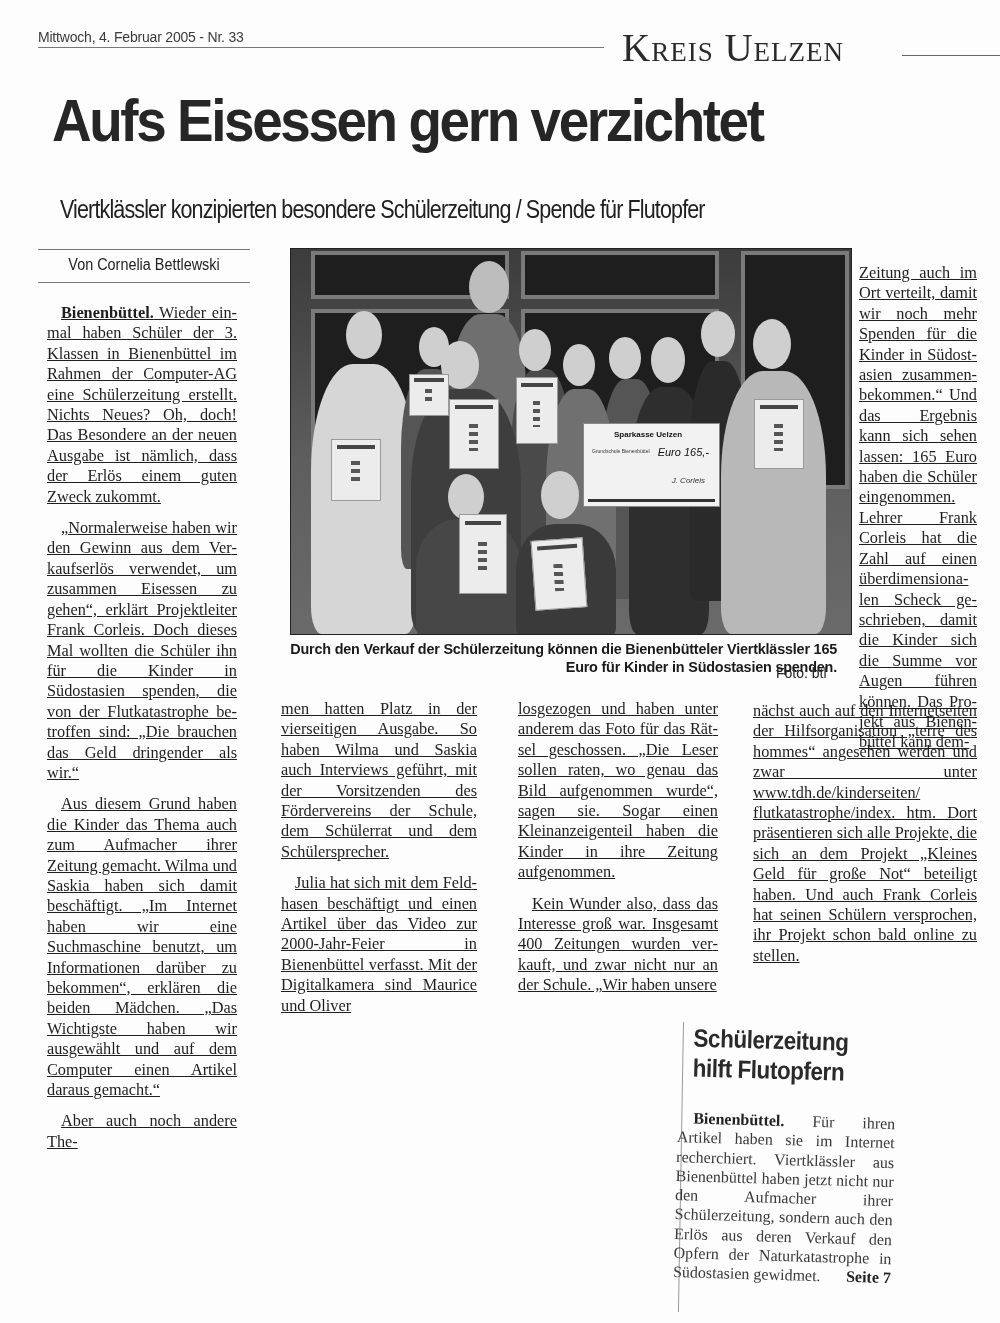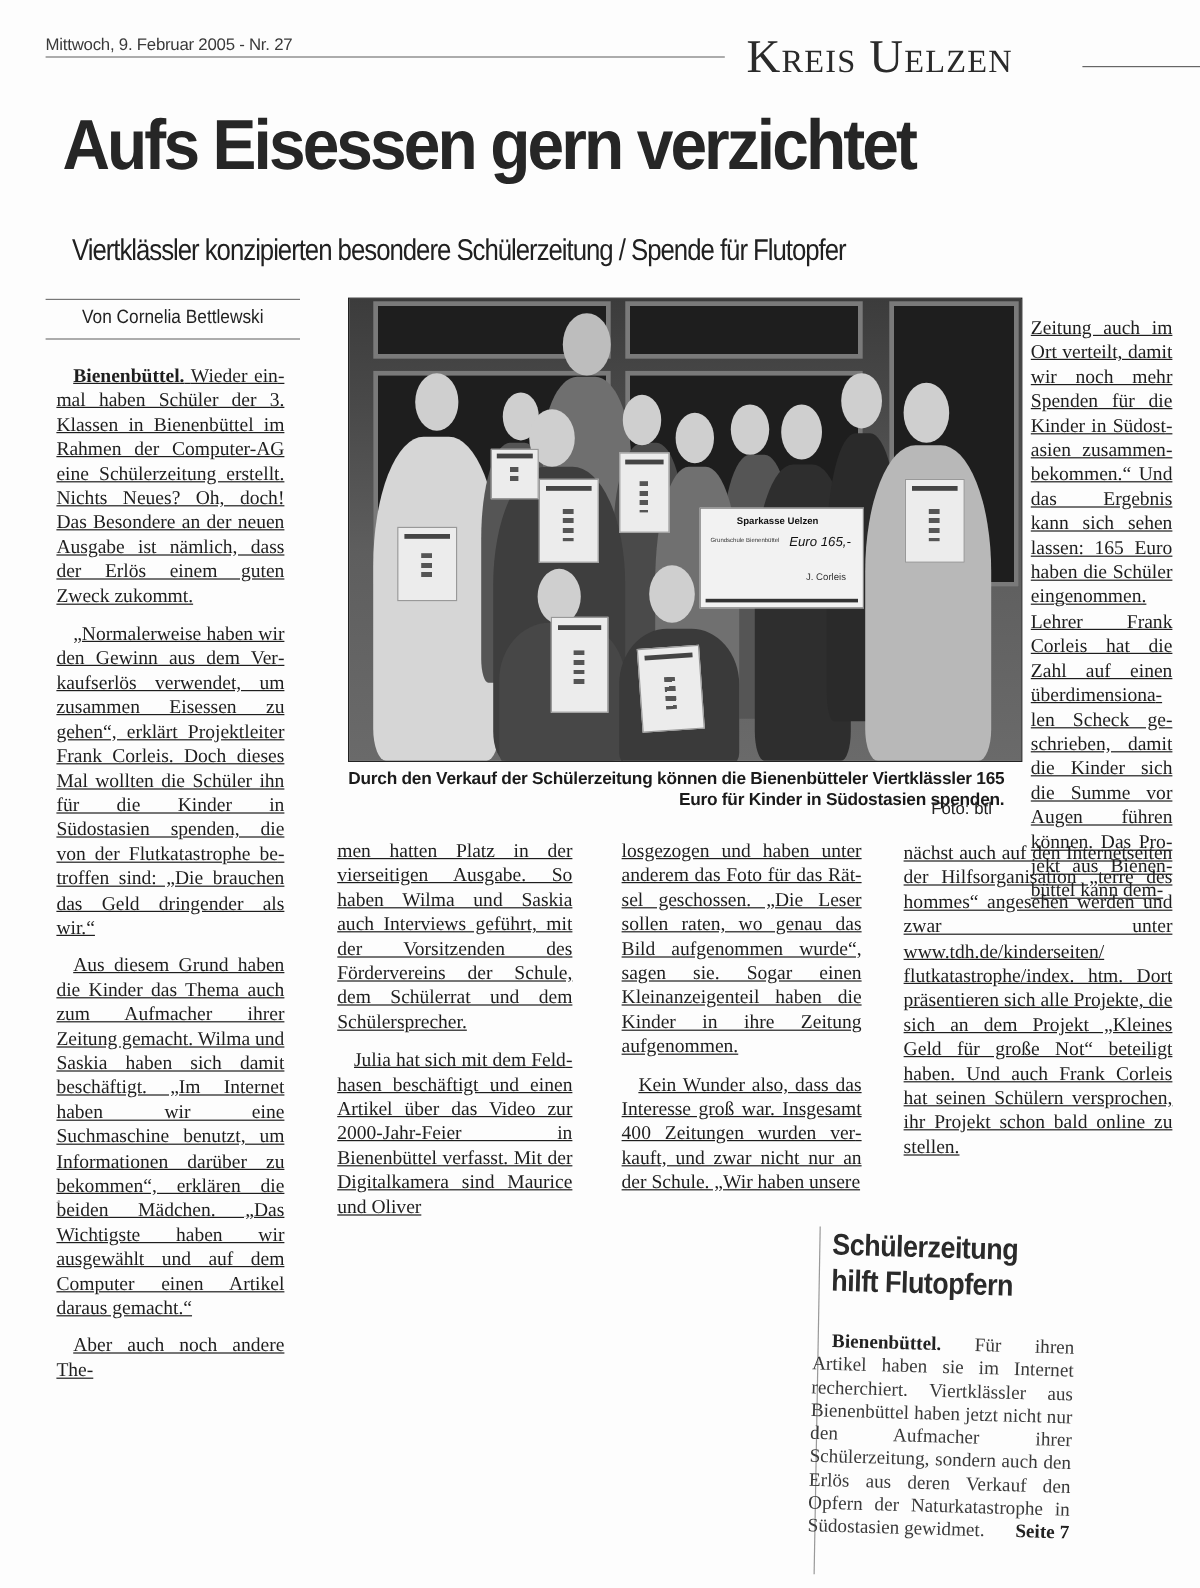--- a/index.html
+++ b/index.html
@@ -78,21 +78,21 @@
     content: ""; position: absolute; left: 40%; width: 18%; top: 35%; height: 40%;
     background: repeating-linear-gradient(180deg, #555 0 4px, transparent 4px 8px);
   }
   #cheque {
     position: absolute; left: 292px; top: 174px; width: 135px; height: 82px;
     background: #f2f2f2; border: 1px solid #888; font-family: "Liberation Sans", sans-serif;
   }
   #cheque-bank { position: absolute; left: 30px; top: 6px; font-size: 8px; color: #111; font-weight: bold; }
   #cheque-amount { position: absolute; right: 10px; top: 22px; font-size: 11px; color: #111; font-style: italic; }
   #cheque-line1 { position: absolute; left: 8px; top: 24px; font-size: 5px; color: #333; }
-  #cheque-sig { position: absolute; right: 14px; top: 52px; font-size: 8px; color: #333; }
+  #cheque-sig { position: absolute; right: 14px; top: 52px; font-size: 8px; color: #333; font-style: italic; }
   #cheque::after { content: ""; position: absolute; left: 4px; right: 4px; bottom: 4px; height: 3px; background: #333; }
 
   #caption {
     left: 272px; top: 640px; width: 565px;
     font-family: "Liberation Sans", sans-serif; font-weight: bold; font-size: 14.4px;
     line-height: 18px; color: #1a1a1a; letter-spacing: -0.2px; text-align: right;
   }
   #photo-credit {
     left: 776px; top: 665px; font-family: "Liberation Sans", sans-serif; font-size: 14px; color: #222;
   }
@@ -111,21 +111,21 @@
     font-size: 16px; line-height: 19.3px; text-align: justify; color: #3a3a3a;
   }
   #teaser-body .lead { color: #222; }
   #teaser-ref { font-weight: bold; float: right; color: #222; }
 
   .stray { position: absolute; width: 2px; height: 2px; background: #bbb; border-radius: 50%; }
 </style>
 </head>
 <body>
 
-<div id="dateline" class="abs">Mittwoch, 9. Februar 2005 - Nr. 27</div>
+<div id="dateline" class="abs">Mittwoch, 4. Februar 2005 - Nr. 33</div>
 <div id="dateline-rule" class="abs"></div>
 <div id="section-title" class="abs">Kreis Uelzen</div>
 <div id="section-rule" class="abs"></div>
 
 <div id="headline" class="abs">Aufs Eisessen gern verzichtet</div>
 <div id="subheadline" class="abs">Viertklässler konzipierten besondere Schülerzeitung / Spende für Flutopfer</div>
 
 <div id="byline-box" class="abs">
   <div id="byline">Von Cornelia Bettlewski</div>
 </div>

